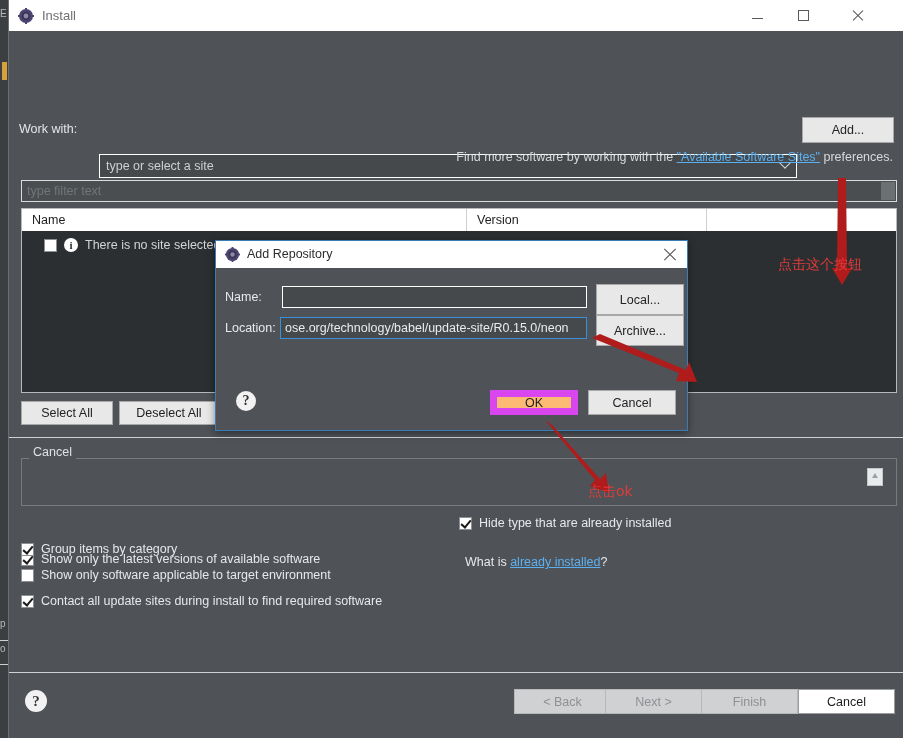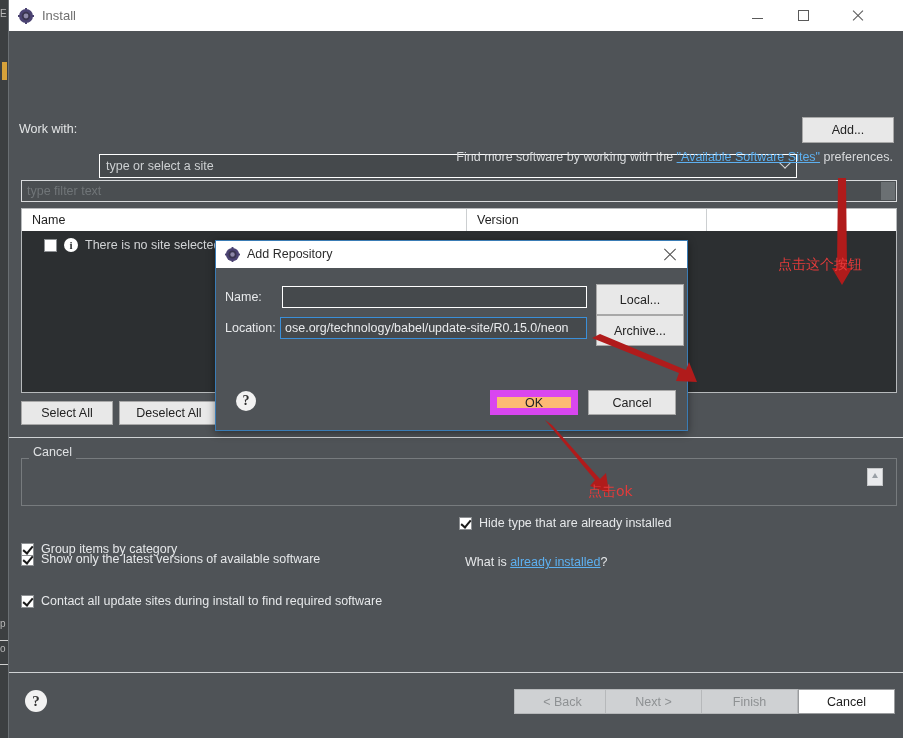--- a/index.html
+++ b/index.html
@@ -380,20 +380,24 @@
         </svg>
     </div>
 
     <div class="opt" style="left:12px; top:516px;margin-top:36px;">
       <span class="cb checked"></span>
       <span class="opt-label">Show only the latest versions of available software</span>
     </div>
     <div class="opt" style="left:12px; top:542px;">
       <span class="cb checked"></span>
       <span class="opt-label">Group items by category</span>
+    </div>
+    <div class="opt" style="left:12px; top:568px;">
+      <span class="cb"></span>
+      <span class="opt-label">Show only software applicable to target environment</span>
     </div>
     <div class="opt" style="left:12px; top:594px;">
       <span class="cb checked"></span>
       <span class="opt-label">Contact all update sites during install to find required software</span>
     </div>
     <div class="opt" style="left:450px; top:516px;">
       <span class="cb checked"></span>
       <span class="opt-label">Hide type that are already installed</span>
     </div>
     <div class="whatis">

